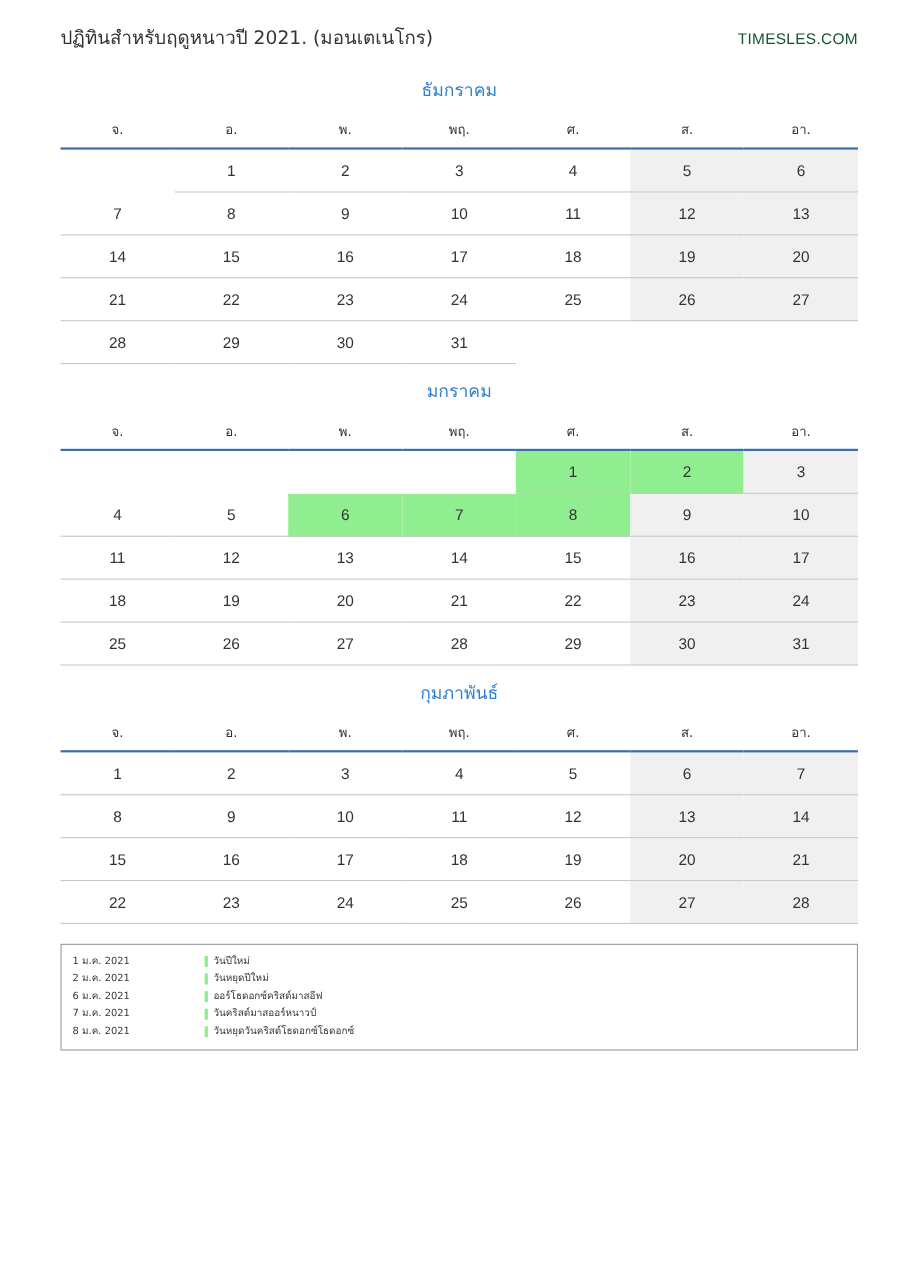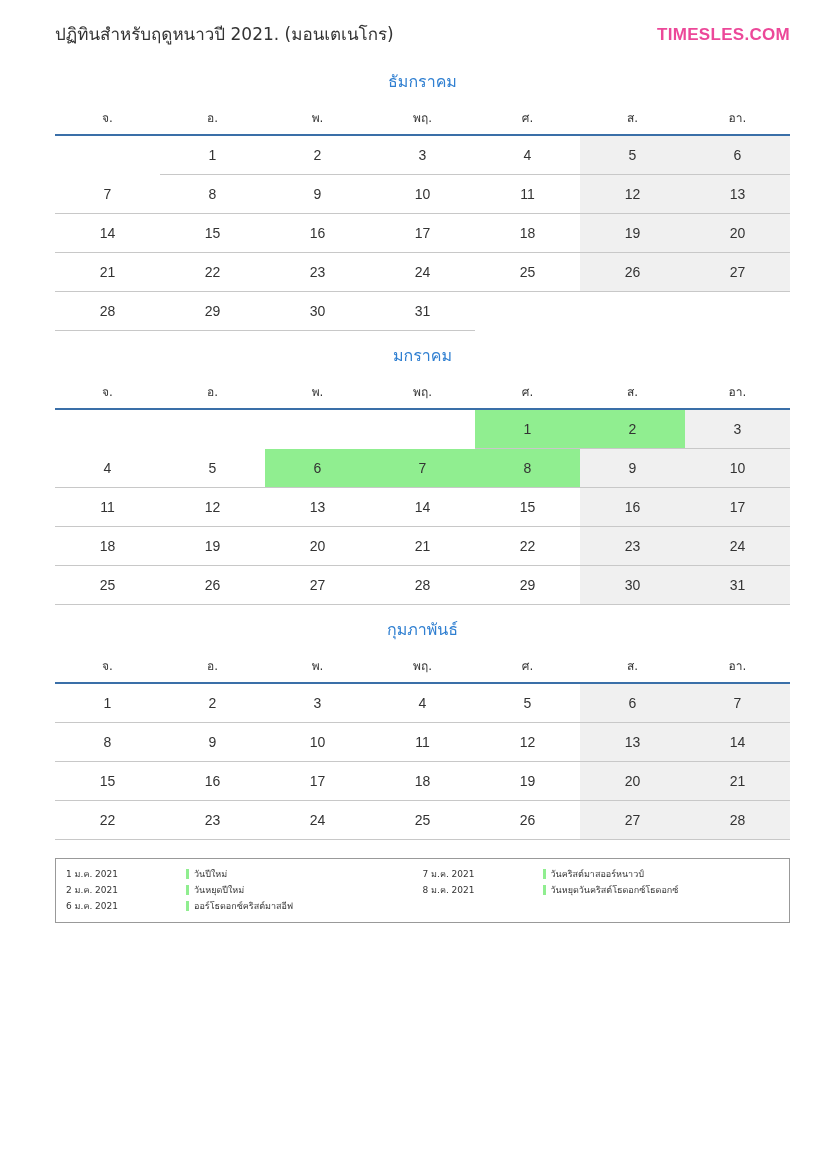--- a/index.html
+++ b/index.html
@@ -11,40 +11,39 @@
     width: 827px;
     height: 1169px;
     font-family: "DejaVu Sans", sans-serif;
     color: #333333;
     position: relative;
   }
   .page {
     width: 827px;
     height: 1169px;
     box-sizing: border-box;
-    padding: 20px 37px 0 55px;
+    padding: 20px 47px 0 55px;
     position: relative;
   }
   .header {
     display: flex;
     align-items: baseline;
     justify-content: space-between;
     margin-bottom: 22px;
   }
   .title {
     font-size: 17px;
     color: #333333;
     font-family: "DejaVu Sans", sans-serif;
   }
   .brand {
-    font-size: 17px;
-    color: #ec4899;
+    font-size: 14px;
+    color: #14532d;
     letter-spacing: 0.3px;
     font-family: "Liberation Sans", sans-serif;
-    font-weight: bold;
   }
   .month-block {
     margin-bottom: 10px;
   }
   .month-name {
     text-align: center;
     color: #2f7fd1;
     font-size: 16px;
     margin: 12px 0 10px 0;
   }
@@ -77,20 +76,21 @@
   }
   td.holiday {
     background: #90ee90;
   }
   .legend {
     margin-top: 18px;
     border: 1px solid #999999;
     padding: 7px 10px 8px 10px;
     display: flex;
     flex-wrap: wrap;
+    flex-direction: column;
   }
   .legend-col {
     width: 50%;
     box-sizing: border-box;
   }
   .legend-row {
     display: flex;
     align-items: center;
     font-size: 9px;
     color: #333333;

